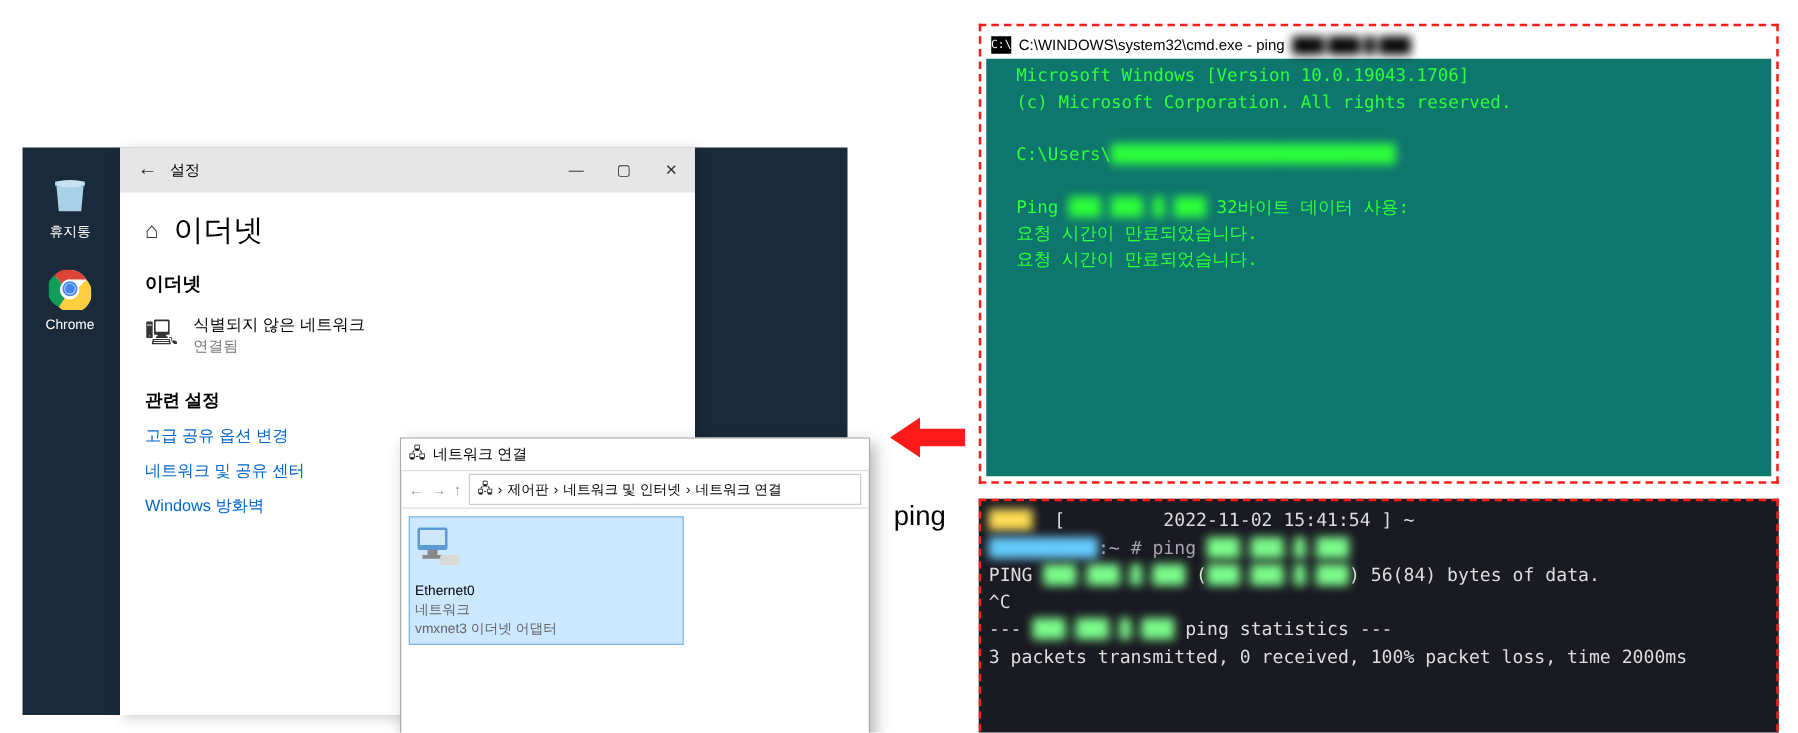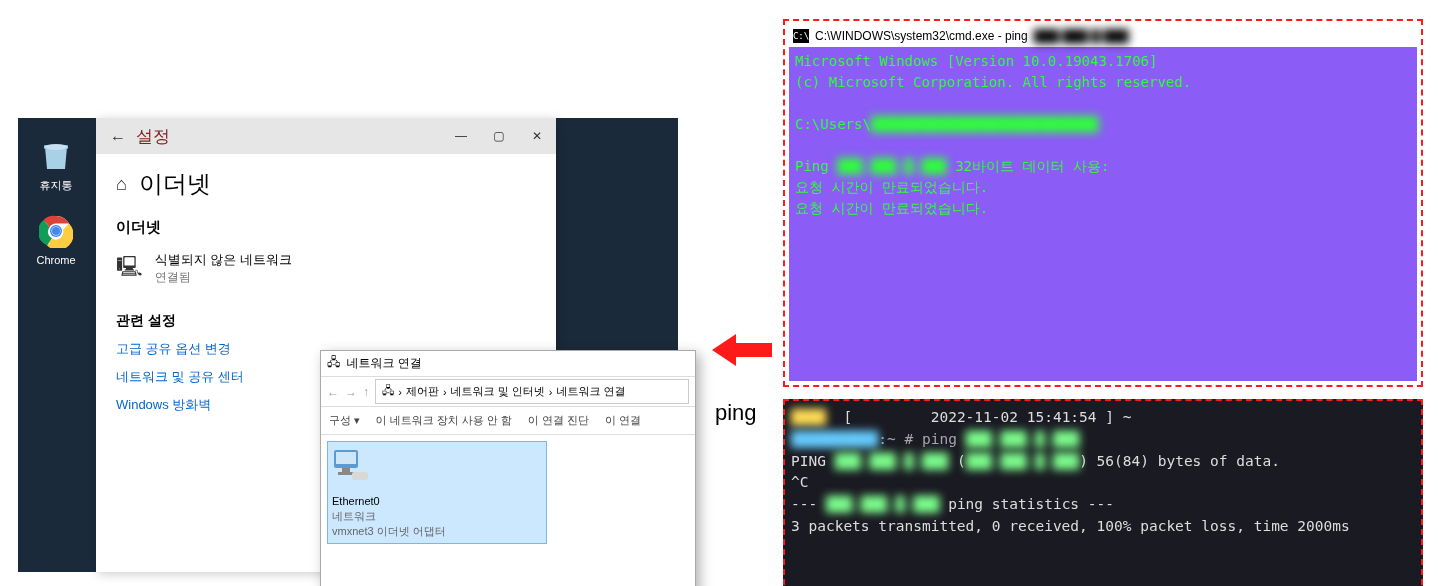--- a/index.html
+++ b/index.html
@@ -9,21 +9,21 @@
   .desktop { position: absolute; left: 18px; top: 118px; width: 660px; height: 454px; background: #1b2a3a; }
   .desktop-icon { position: absolute; width: 56px; text-align: center; color: #fff; font-size: 11px; }
   .desktop-icon .ico { width: 38px; height: 38px; margin: 0 auto 4px; display: flex; align-items: center; justify-content: center; }
   .recycle-bin { left: 10px; top: 18px; }
   .chrome-icon { left: 10px; top: 94px; }
   
   
   .settings-window { position: absolute; left: 78px; top: 0; width: 460px; height: 454px; background: #fff; box-shadow: 2px 2px 10px rgba(0,0,0,0.2); }
   .settings-titlebar { height: 36px; background: #e6e6e6; display: flex; align-items: center; padding-left: 8px; }
   .back-arrow { width: 28px; font-size: 16px; color: #333; text-align: center; }
-  .settings-title { font-size: 17px; color: #7f1d1d; margin-left: 4px; }
+  .settings-title { font-size: 12px; color: #000000; margin-left: 4px; }
   .title-controls { margin-left: auto; display: flex; }
   .title-btn { width: 38px; height: 36px; display: flex; align-items: center; justify-content: center; font-size: 12px; color: #333; }
   .settings-header { padding: 14px 20px 10px; display: flex; align-items: center; gap: 12px; }
   .home-icon { font-size: 18px; color: #333; }
   .settings-heading { font-size: 24px; font-weight: 400; color: #000; }
   .settings-sidebar { padding: 8px 20px; }
   .section-label { font-size: 15px; font-weight: 600; color: #000; margin-bottom: 14px; }
   .net-status { display: flex; align-items: center; gap: 12px; margin-bottom: 18px; }
   .net-icon { font-size: 20px; color: #333; }
   .net-text .line1 { font-size: 13px; color: #000; }
@@ -48,21 +48,21 @@
   
   .big-arrow { position: absolute; left: 712px; top: 332px; color: #ff1a1a; font-size: 36px; }
   
   
   .ping-label { position: absolute; left: 715px; top: 400px; font-size: 22px; font-weight: 400; color: #000; }
   
   
   .cmd-window { position: absolute; left: 783px; top: 19px; width: 640px; height: 368px; border: 2px dashed #ff1a1a; background: #fff; padding: 4px; }
   .cmd-titlebar { height: 22px; background: #fff; display: flex; align-items: center; gap: 6px; font-size: 12px; padding: 0 4px; }
   .cmd-icon { width: 16px; height: 14px; background: #000; color: #fff; font-size: 9px; display: inline-flex; align-items: center; justify-content: center; font-family: monospace; }
-  .cmd-body { background: #8b5cf6; color: #2dff3a; font-family: Consolas, monospace; font-size: 14px; line-height: 1.5; padding: 4px 6px; height: calc(100% - 22px); white-space: pre; overflow: hidden; }
+  .cmd-body { background: #0f766e; color: #2dff3a; font-family: Consolas, monospace; font-size: 14px; line-height: 1.5; padding: 4px 24px; height: calc(100% - 22px); white-space: pre; overflow: hidden; }
   
   
   .linux-window { position: absolute; left: 783px; top: 399px; width: 640px; height: 196px; border: 2px dashed #ff1a1a; background: #1a1a22; padding: 6px; }
   .linux-body { color: #ddd; font-family: "DejaVu Sans Mono", Consolas, monospace; font-size: 14.5px; line-height: 1.5; white-space: pre; }
   .lx-yellow { color: #ffdd55; }
   .lx-cyan { color: #6cf; }
   .lx-green { color: #7cfc8c; }
   .lx-dim { color: #a7a1b0; }
   
   .blur { filter: blur(4px); display: inline-block; }
@@ -138,26 +138,20 @@
       <div class="breadcrumb">
         <span>🖧</span>
         <span>›</span>
         <span>제어판</span>
         <span>›</span>
         <span>네트워크 및 인터넷</span>
         <span>›</span>
         <span>네트워크 연결</span>
       </div>
     </div>
-    <div class="netconn-toolbar">
-      <span>구성 ▾</span>
-      <span>이 네트워크 장치 사용 안 함</span>
-      <span>이 연결 진단</span>
-      <span>이 연결</span>
-    </div>
     <div class="adapter-item">
       <div class="adapter-icon">
         <svg width="40" height="40" viewBox="0 0 40 40">
             <rect x="2" y="4" width="24" height="18" rx="2" fill="#5b9bd5"></rect>
             <rect x="4" y="6" width="20" height="12" fill="#cfe6f7"></rect>
             <rect x="10" y="22" width="8" height="4" fill="#888"></rect>
             <rect x="6" y="26" width="16" height="3" fill="#888"></rect>
             <rect x="20" y="26" width="16" height="8" rx="2" fill="#d8d8d8"></rect>
           </svg>
       </div>

